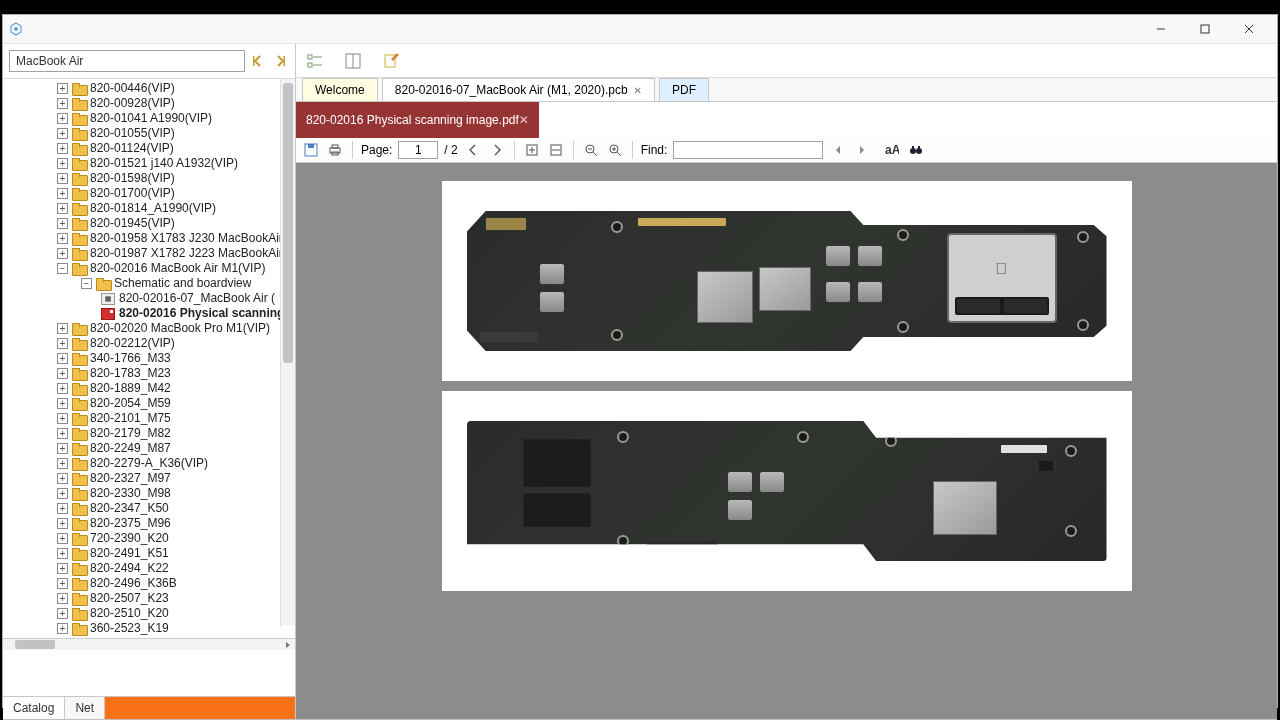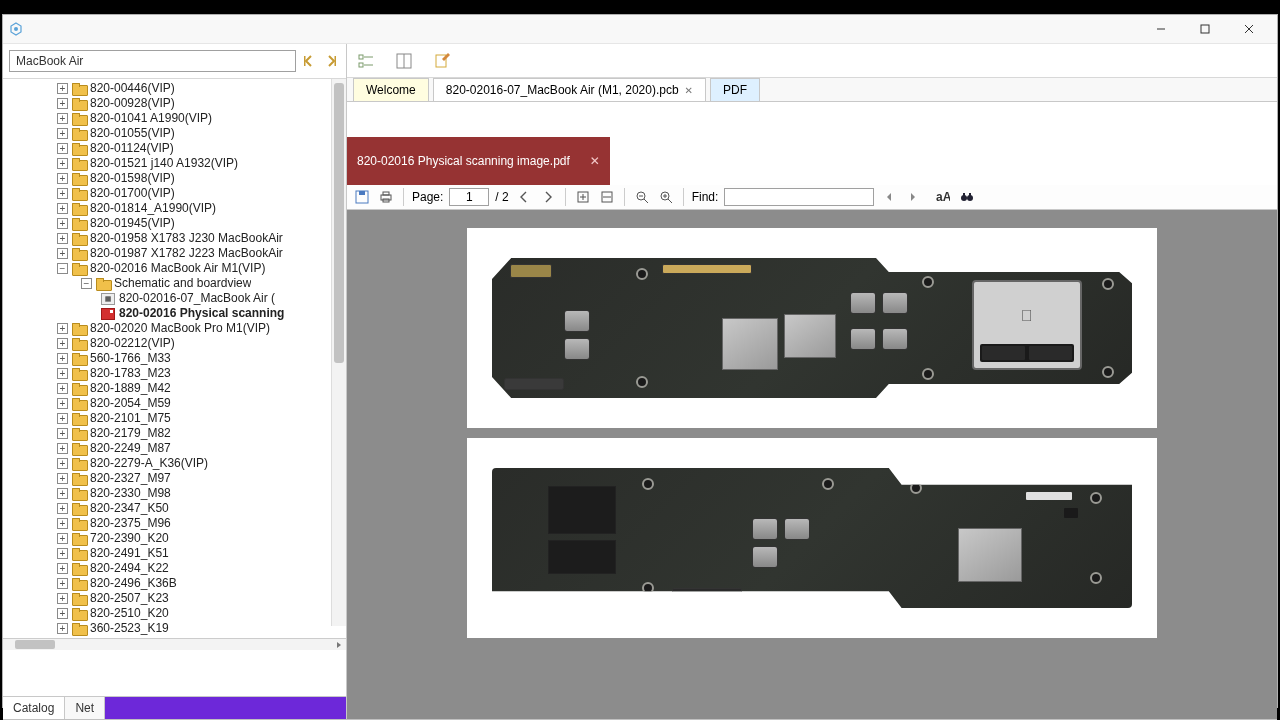--- a/index.html
+++ b/index.html
@@ -6,52 +6,52 @@
 body { width:1280px; height:720px; background:#000; overflow:hidden; }
 .app { position:absolute; left:2px; top:14px; width:1276px; height:694px; background:#fff; border:1px solid #b0b0b0; display:flex; flex-direction:column; }
 .titlebar { height:30px; background:#f8f8f8; display:flex; align-items:center; padding:0 6px; color:#7a7a7a; border-bottom:1px solid #e6e6e6;}
 .titlebar .icon { width:14px; height:14px; margin-right:6px; }
 .titlebar .icon svg { width:14px; height:14px; }
 .titlebar .spacer { flex:1; }
 .winbtns { display:flex; gap:0; }
 .winbtn { width:44px; height:28px; display:flex; align-items:center; justify-content:center; color:#555; }
 .winbtn svg { width:10px; height:10px; }
 .body { flex:1; display:flex; }
-.sidebar { width:344px; display:flex; flex-direction:column; border-right:1px solid #c8c8c8; background:#fff; }
+.sidebar { width:293px; display:flex; flex-direction:column; border-right:1px solid #c8c8c8; background:#fff; }
 .searchrow { display:flex; align-items:center; padding:6px; gap:4px; border-bottom:1px solid #d8d8d8; }
 .searchrow input { flex:1; height:22px; border:1px solid #a0a0a0; padding:0 6px; color:#333; background:#fff; }
 .navbtn { width:18px; height:18px; display:flex; align-items:center; justify-content:center; }
 .navbtn svg { width:16px; height:16px; }
 .tree { flex:1; overflow:auto; padding:2px 0 2px 2px; position:relative; white-space:nowrap;}
 .tree-row { display:flex; align-items:center; height:15px; line-height:15px; color:#222; }
 .toggle { width:11px; height:11px; border:1px solid #8a8a8a; margin-right:4px; display:flex; align-items:center; justify-content:center; font-size:10px; line-height:9px; color:#555; background:#fff; }
 .folder-ic { width:14px; height:12px; margin-right:4px; display:inline-block; position:relative; }
 .folder-ic::before { content:""; position:absolute; left:0; top:2px; width:14px; height:9px; background:#f0c04a; border:1px solid #b98c1d; border-radius:0 1px 1px 1px; }
 .folder-ic::after { content:""; position:absolute; left:0; top:0; width:6px; height:3px; background:#f0c04a; border:1px solid #b98c1d; border-bottom:none; border-radius:1px 1px 0 0; }
 .file-pcb { width:14px; height:12px; margin-right:4px; display:inline-flex; align-items:center; justify-content:center; background:#eee; border:1px solid #999; font-size:7px; }
 .file-pdf { width:14px; height:12px; margin-right:4px; background:#d32f2f; border:1px solid #a01818; display:inline-block; position:relative; }
 .file-pdf::after { content:""; position:absolute; top:1px; right:1px; width:3px; height:3px; background:#fff; }
 .tree-row.active .lbl { font-weight:bold; }
 .scroll-area { position:relative; height:12px; border-top:1px solid #ccc; background:#f3f3f3;}
 .scroll-area .thumb { position:absolute; left:2px; top:1px; height:9px; width:30px; background:#c2c2c2; border-radius:2px;}
 .scroll-area .rbtn { position:absolute; right:0; top:0; width:14px; height:11px; display:flex;align-items:center;justify-content:center;}
-.bottabs { display:flex; border-top:1px solid #c8c8c8; background:#6d28d9;margin-top:46px; }
+.bottabs { display:flex; border-top:1px solid #c8c8c8; background:#f97316;margin-top:46px; }
 .bottab { padding:4px 10px; border-right:1px solid #c8c8c8; color:#333; background:#fff;}
 .bottab.inactive { background:#f8f8f8;}
 .main { flex:1; display:flex; flex-direction:column; background:#fff; }
 .maintoolbar { height:34px; display:flex; align-items:center; padding:0 10px; gap:20px; border-bottom:1px solid #d8d8d8; }
 .tbico { width:18px; height:18px; display:flex; align-items:center; justify-content:center;}
 .tbico svg { width:16px; height:16px; }
 .tabsrow { display:flex; align-items:stretch; border-bottom:1px solid #c8c8c8; background:#f8f8f8; padding-left:6px;}
 .doctab { display:flex; align-items:center; padding:4px 12px; margin-right:4px; background:#fff; border:1px solid #c8c8c8; border-bottom:none; position:relative; gap:6px;}
 .doctab.welcome { background:#fffde0;}
 .doctab.pdf { background:#def0ff; font-weight:500;}
 .doctab .closex { font-size:10px; color:#777; }
 .subtabrow { display:flex; background:#fff;}
-.subtab { background:#963333; color:#fff; padding:17px 10px; display:flex; align-items:center; gap:20px; font-size:11px;margin-top:35px;}
+.subtab { background:#963333; color:#fff; padding:11px 10px; display:flex; align-items:center; font-size:11px;}
 .subtab .closex { color:#f4caca; }
 .findbar { display:flex; align-items:center; gap:6px; padding:3px 6px; border-bottom:1px solid #c8c8c8; background:#fdfdfd;}
 .fbico { width:18px; height:18px; display:flex; align-items:center; justify-content:center;}
 .fbico svg{ width:14px; height:14px;}
 .pageinput { width:40px; height:18px; border:1px solid #a0a0a0; text-align:center;}
 .findbar .sep { width:1px; height:18px; background:#ccc; margin:0 2px;}
 .findinput { width:150px; height:18px; border:1px solid #a0a0a0; padding:0 4px;}
 .viewer { flex:1; background:#8c8c8c; display:flex; flex-direction:column; align-items:center; padding:18px 0; gap:10px; overflow:hidden;}
 .page { width:690px; height:200px; background:#fff; position:relative; display:flex; align-items:center; justify-content:center; }
 .board { width:640px; height:140px; background:#2c2e2b; border-radius:6px 6px 6px 6px; position:relative; overflow:hidden;}
@@ -213,21 +213,21 @@
               <span class="lbl">820-02020 MacBook Pro M1(VIP)</span>
             </div>
             <div class="tree-row" style="padding-left: 52px;">
               <span class="toggle">+</span>
               <span class="folder-ic"></span>
               <span class="lbl">820-02212(VIP)</span>
             </div>
             <div class="tree-row" style="padding-left: 52px;">
               <span class="toggle">+</span>
               <span class="folder-ic"></span>
-              <span class="lbl">560-1766_M33</span>
+              <span class="lbl">340-1766_M33</span>
             </div>
             <div class="tree-row" style="padding-left: 52px;">
               <span class="toggle">+</span>
               <span class="folder-ic"></span>
               <span class="lbl">820-1783_M23</span>
             </div>
             <div class="tree-row" style="padding-left: 52px;">
               <span class="toggle">+</span>
               <span class="folder-ic"></span>
               <span class="lbl">820-1889_M42</span>

